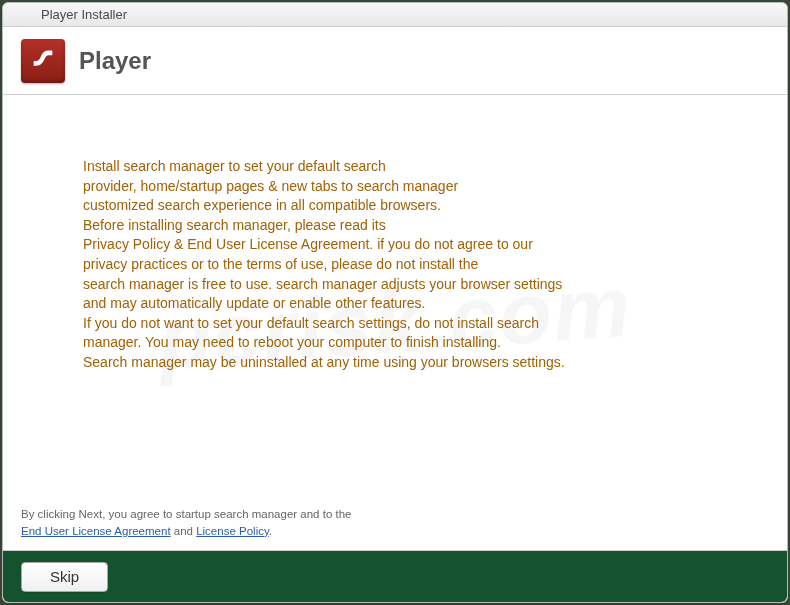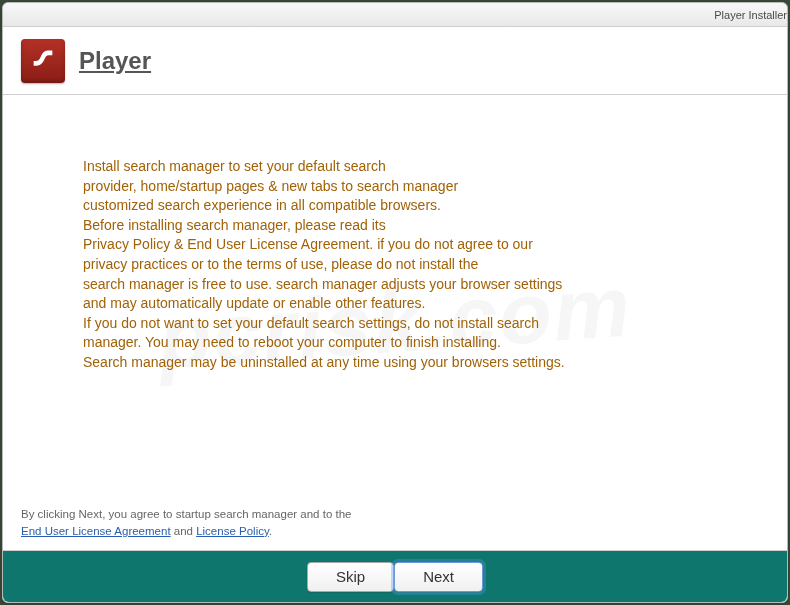--- a/index.html
+++ b/index.html
@@ -19,24 +19,25 @@
       border-radius: 6px;
       display: flex;
       flex-direction: column;
       box-shadow: 0 2px 8px rgba(0,0,0,0.2);
     }
     .titlebar {
       height: 24px;
       background: linear-gradient(#f8f8f8, #e8e8e8);
       border-bottom: 1px solid #cfcfcf;
       border-radius: 6px 6px 0 0;
-      text-align: right;
+      text-align: left;
       line-height: 24px;
-      font-size: 11px;
+      font-size: 13px;
       color: #4a4a4a;
+      padding-left: 38px;
     }
     .header {
       height: 68px;
       background: #ffffff;
       border-bottom: 1px solid #cfcfcf;
       display: flex;
       align-items: center;
       padding: 0 18px;
     }
     .flash-icon {
@@ -46,21 +47,20 @@
       display: flex;
       align-items: center;
       justify-content: center;
       margin-right: 14px;
       box-shadow: inset 0 -2px 4px rgba(0,0,0,0.2), 0 1px 2px rgba(0,0,0,0.3);
     }
     .app-title {
       font-size: 24px;
       font-weight: 600;
       color: #555;
-      text-decoration: underline;
     }
     .content {
       flex: 1;
       background: #ffffff;
       position: relative;
       padding: 62px 80px 20px 80px;
     }
     .watermark {
       position: absolute;
       top: 0; left: 0; right: 0; bottom: 0;
@@ -93,26 +93,26 @@
       color: #666;
       line-height: 1.5;
     }
     .agreement a {
       color: #2a5db0;
       text-decoration: underline;
       cursor: pointer;
     }
     .footer {
       height: 52px;
-      background: #0f766e;
+      background: #14532d;
       border-top: 1px solid #cfcfcf;
       border-radius: 0 0 6px 6px;
       display: flex;
       align-items: center;
-      justify-content: center;
+      justify-content: flex-start;
       padding: 0 18px;
     }
     .btn {
       height: 30px;
       padding: 0 28px;
       border: 1px solid #a8a8a8;
       border-radius: 4px;
       background: linear-gradient(#ffffff, #f0f0f0);
       font-size: 15px;
       color: #333;
@@ -159,16 +159,15 @@
 Search manager may be uninstalled at any time using your browsers settings.</div>
 
     <div class="agreement">
       <span>By clicking Next, you agree to startup search manager and to the</span><br>
       <a>End User License Agreement</a><span> and </span><a>License Policy</a><span>.</span>
     </div>
   </div>
 
   <div class="footer">
     <button class="btn">Skip</button>
-    <button class="btn btn-primary">Next</button>
   </div>
 
 </div>
 
 </body></html>

